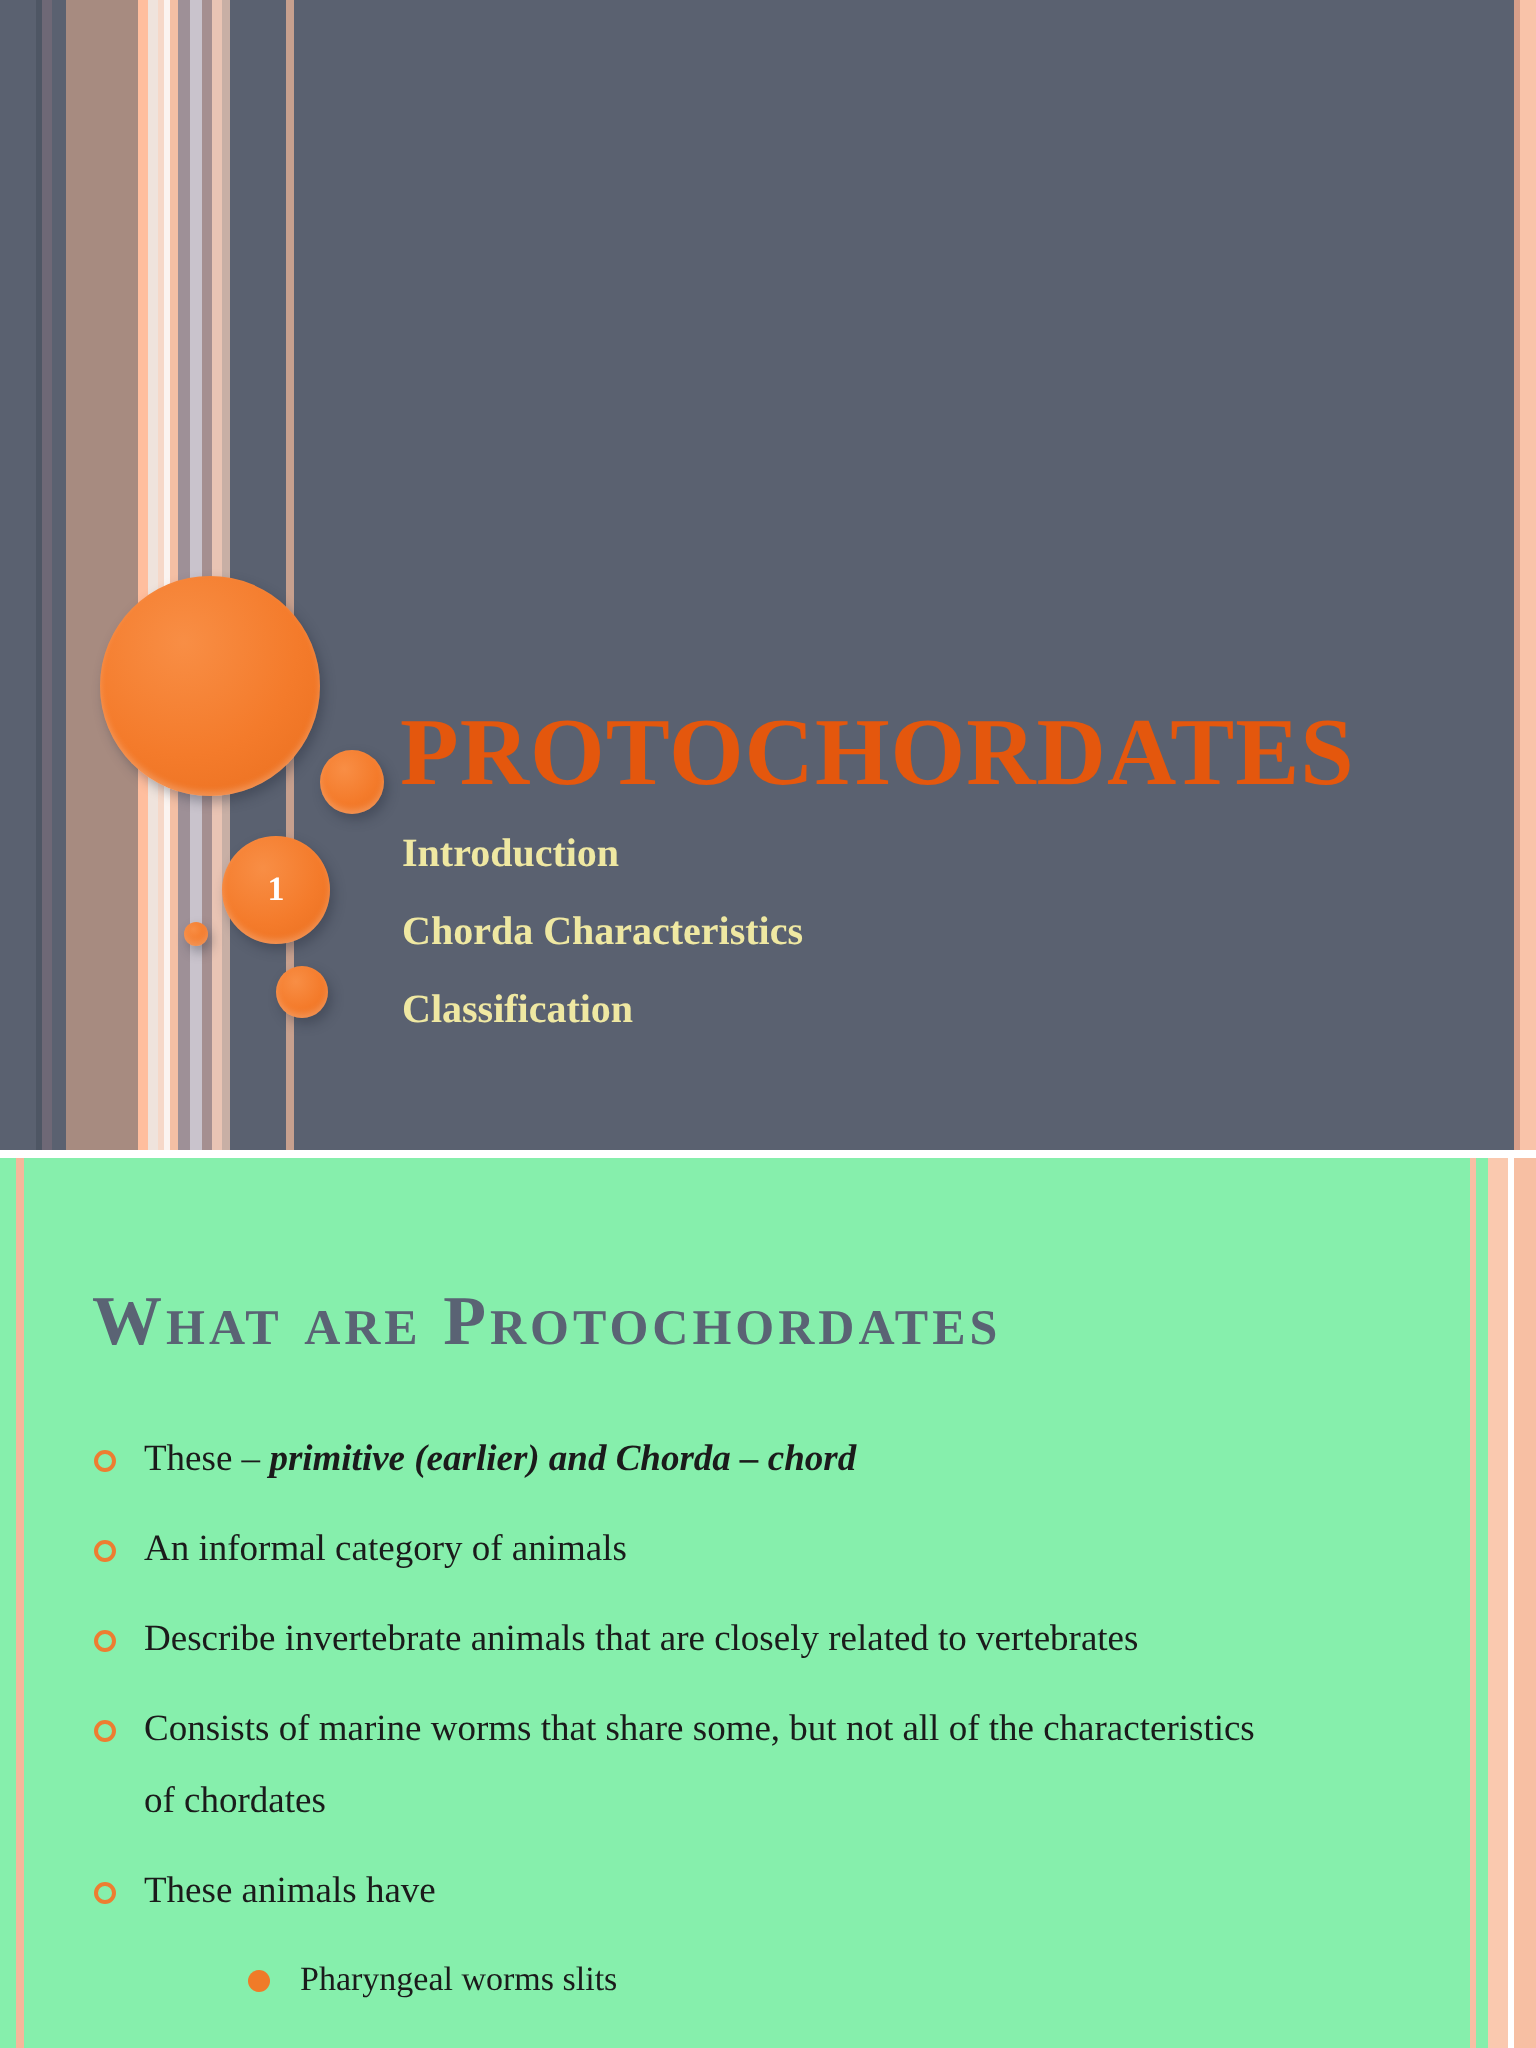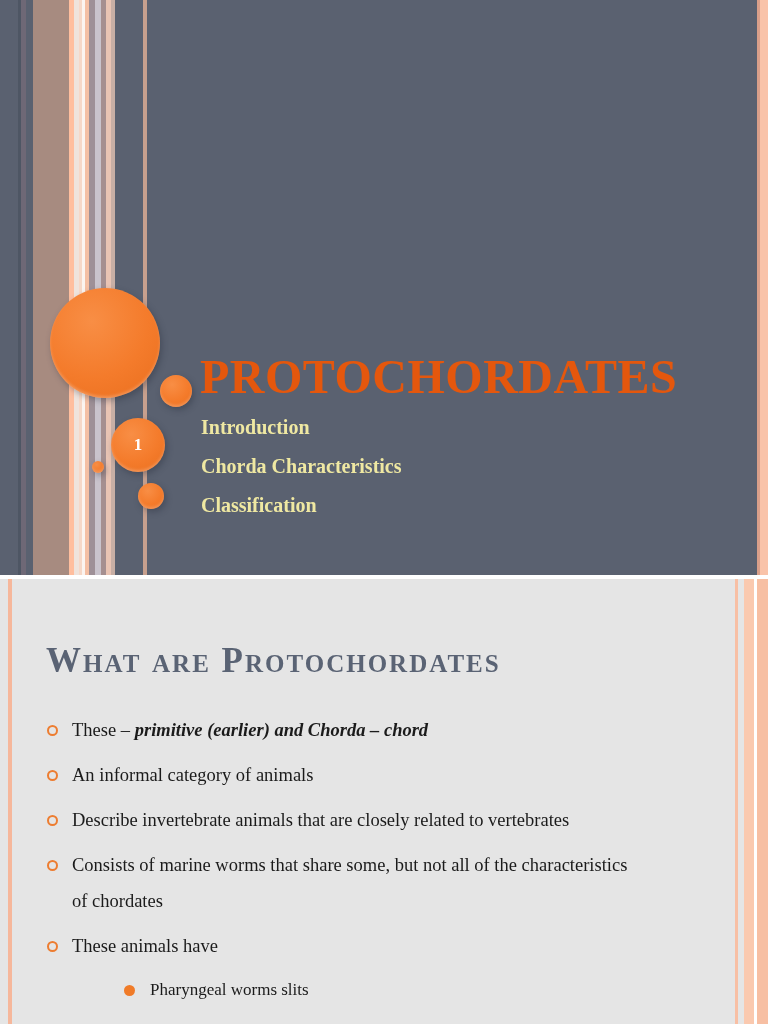--- a/index.html
+++ b/index.html
@@ -60,21 +60,21 @@
     font-size:20px; font-weight:bold; color:#EFE8A2; line-height:39px;
   }
 
   
   .logo1 { position:absolute; left:14px; top:464px; width:99px; height:111px; }
   .comsats-svg { width:100%; height:100%; display:block; }
 
   
   .slide2 {
     position:absolute; left:0; top:579px; width:768px; height:445px;
-    background:#e5e5e5; overflow:hidden;
+    background:#86efac; overflow:hidden;
   }
   .left-line2  { position:absolute; left:8px; top:0; width:4px; height:445px; background:#F6B79B; }
   .right-line2 { position:absolute; left:735px; top:0; width:3px; height:445px; background:#F8BFA4; }
   .right-band2 { position:absolute; left:744px; top:0; width:24px; height:445px; background:#FAC9AF; }
   .right-band2-white { position:absolute; left:10px; top:0; width:3px; height:445px; background:#FFFFFF; }
   .right-band2-deep  { position:absolute; left:13px; top:0; width:11px; height:445px; background:#F7BFA3; }
 
   .heading2 {
     position:absolute; left:46px; top:62px; width:620px;
     font-variant:small-caps; font-weight:bold; font-size:35px;

